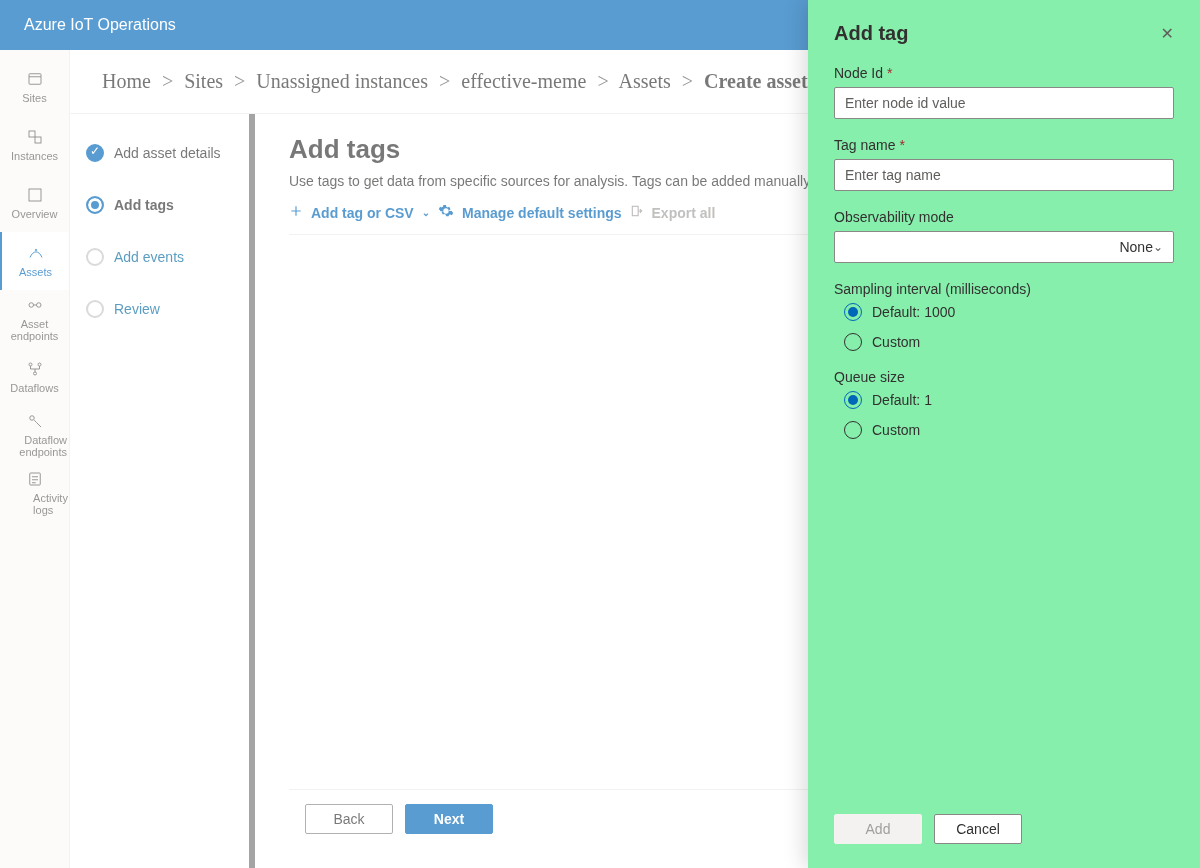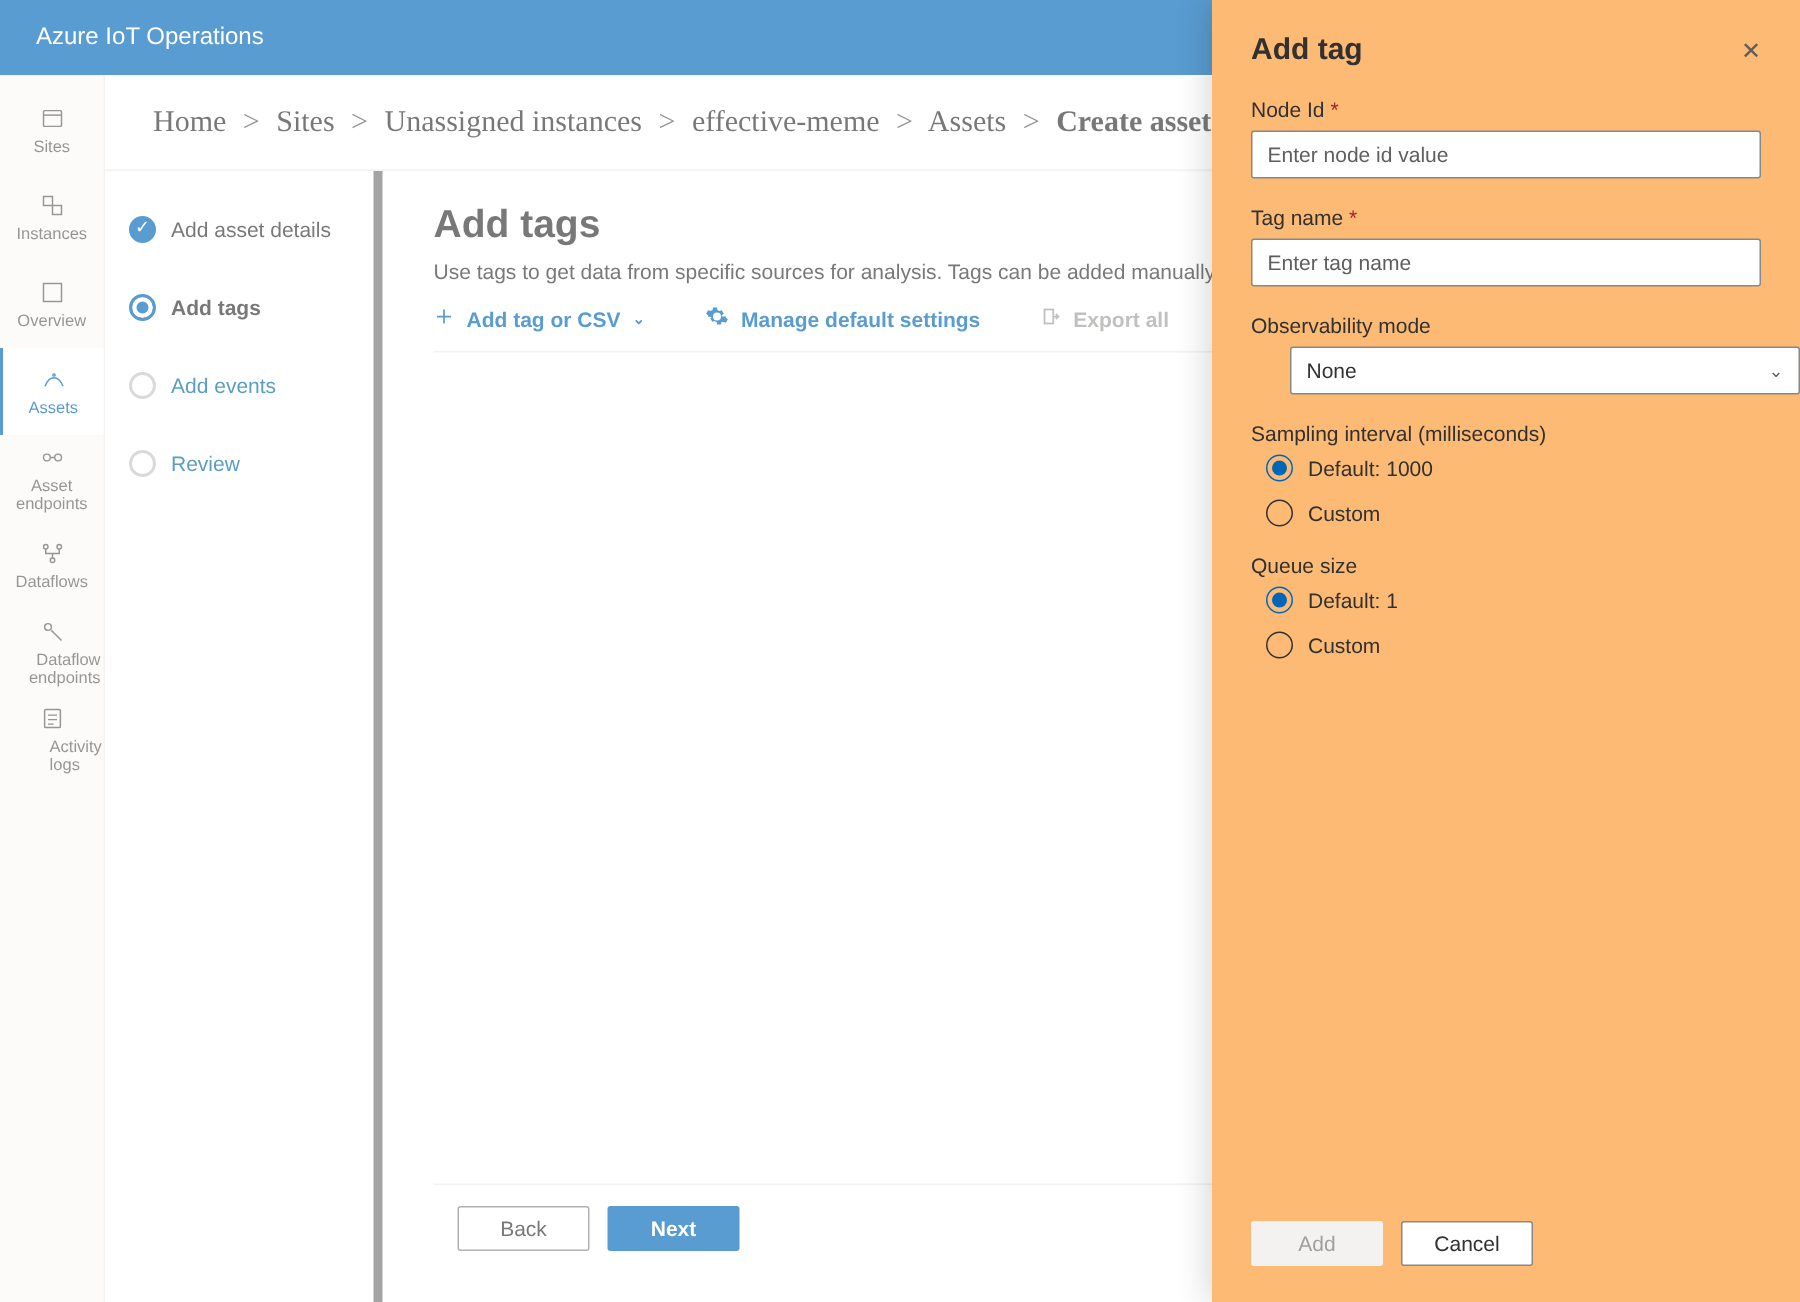--- a/index.html
+++ b/index.html
@@ -134,21 +134,21 @@
       margin-bottom: 8px;
     }
     .page-desc {
       font-size: 14px;
       color: #323130;
       margin-bottom: 14px;
     }
     .action-bar {
       display: flex;
       align-items: center;
-      gap: 40px;
+      gap: 8px;
       padding-bottom: 12px;
       border-bottom: 1px solid #edebe9;
     }
     .action-btn {
       display: flex;
       align-items: center;
       gap: 8px;
       color: #0067b8;
       font-weight: 600;
       cursor: pointer;
@@ -194,21 +194,21 @@
       width: 808px;
       height: 100%;
       background: rgba(255,255,255,0.35);
       pointer-events: none;
     }
     .side-panel {
       position: absolute;
       top: 0; right: 0;
       width: 392px;
       height: 100%;
-      background: #fdba74;
+      background: #86efac;
       box-shadow: -4px 0 20px rgba(0,0,0,0.15);
       display: flex;
       flex-direction: column;
     }
     .panel-header {
       display: flex;
       justify-content: space-between;
       align-items: center;
       padding: 22px 26px 12px 26px;
     }
@@ -234,23 +234,22 @@
       border-radius: 2px;
       padding: 0 10px;
       font-size: 14px;
       font-family: inherit;
       background: #fff;
     }
     .text-input::placeholder { color: #605e5c; }
     .select {
       display: flex;
       align-items: center;
-      justify-content: space-between;
+      justify-content: flex-end;
       cursor: pointer;
-      margin-left: 26px;
     }
     .chevron { font-size: 12px; color: #605e5c; }
     .radio-group { display: flex; flex-direction: column; gap: 12px; margin-top: 0; }
     .radio-option {
       display: flex;
       align-items: center;
       gap: 10px;
       cursor: pointer;
       padding-left: 10px;
     }

